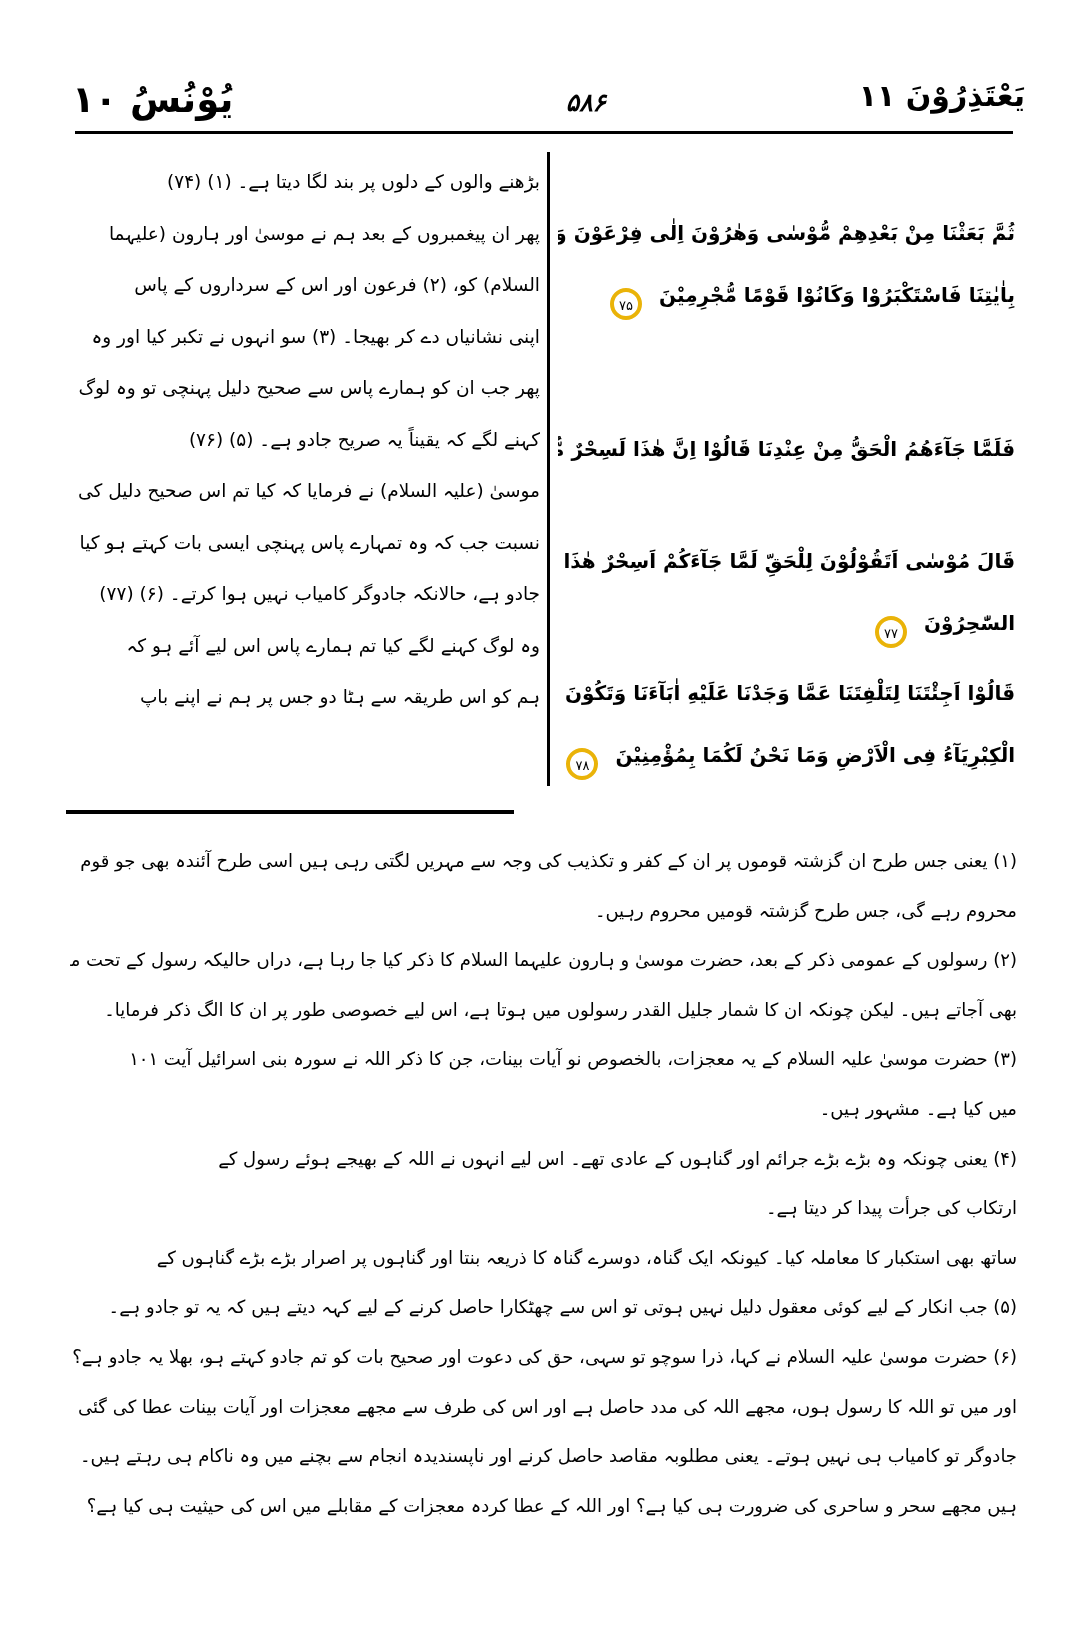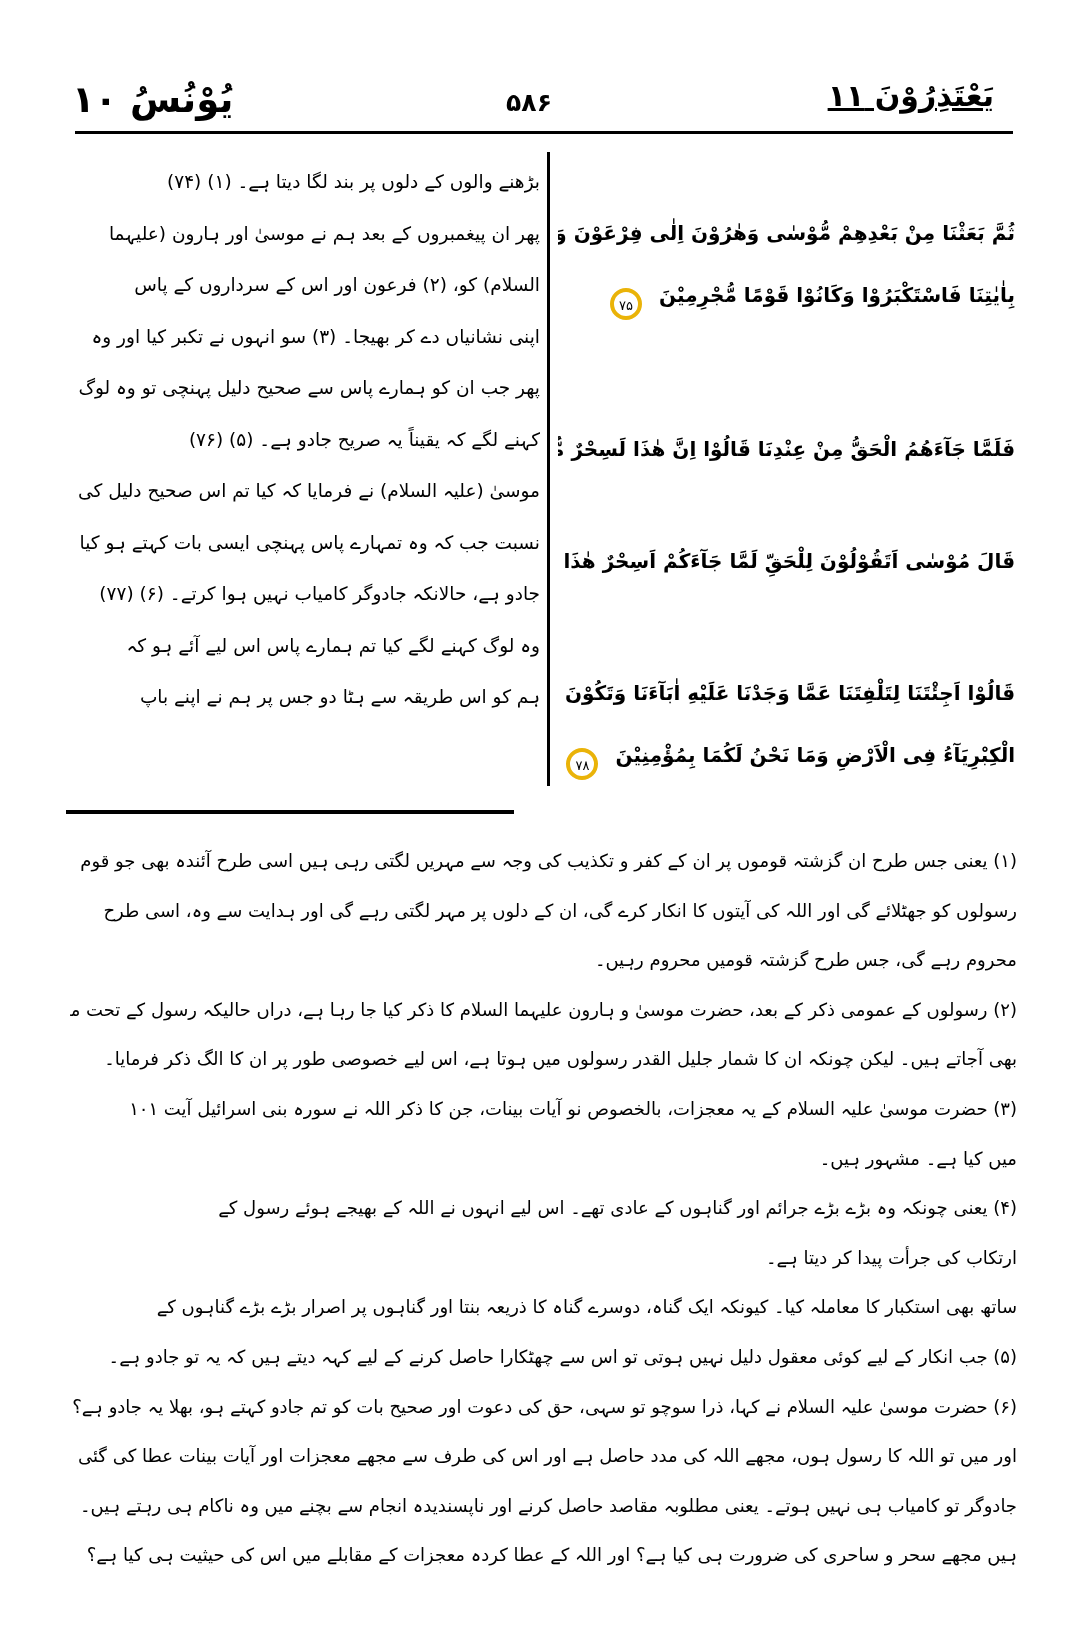--- a/index.html
+++ b/index.html
@@ -3,22 +3,22 @@
 <meta charset="utf-8">
 <style>
   html,body{margin:0;padding:0;background:#e8e8e4;}
   .page{
     position:relative;width:1086px;height:1651px;margin:0 auto;
     background:#ffffff;color:#000;
     font-family:"DejaVu Sans",sans-serif;
     overflow:hidden;
   }
   
-  .hdr-right{position:absolute;top:78px;right:92px;font-size:30px;font-weight:bold;direction:rtl;text-decoration:underline;}
-  .hdr-center{position:absolute;top:88px;left:474px;width:110px;text-align:center;font-size:25px;font-weight:bold;}
+  .hdr-right{position:absolute;top:78px;right:61px;font-size:30px;font-weight:bold;direction:rtl;}
+  .hdr-center{position:absolute;top:88px;left:496px;width:110px;font-size:25px;font-weight:bold;font-style:italic;}
   .hdr-left{position:absolute;top:78px;left:72px;font-size:37px;font-weight:bold;direction:rtl;}
   .hdr-rule{position:absolute;top:131px;left:75px;width:938px;height:3px;background:#000;}
 
   
   .col-divider{position:absolute;top:152px;left:547px;width:3px;height:634px;background:#000;}
 
   .urdu-col{
     position:absolute;top:156px;left:76px;width:464px;height:630px;
     direction:rtl;text-align:right;font-size:18.5px;line-height:51.5px;
     white-space:nowrap;overflow:hidden;
@@ -88,36 +88,39 @@
 
     <div class="verse verse-76">
       <div class="vline">
         <span>فَلَمَّا جَآءَهُمُ الْحَقُّ مِنْ عِنْدِنَا قَالُوْا اِنَّ هٰذَا لَسِحْرٌ مُّبِیْنٌ</span>
         
       </div>
     </div>
 
     <div class="verse verse-77">
       <div class="vline">قَالَ مُوْسٰی اَتَقُوْلُوْنَ لِلْحَقِّ لَمَّا جَآءَكُمْ اَسِحْرٌ هٰذَا وَلَا یُفْلِحُ</div>
+      <div class="vline">
+        <span>السّٰحِرُوْنَ</span>
+        <span class="vnum">۷۷</span>
+      </div>
     </div>
 
     <div class="verse verse-78">
       <div class="vline">قَالُوْا اَجِئْتَنَا لِتَلْفِتَنَا عَمَّا وَجَدْنَا عَلَیْهِ اٰبَآءَنَا وَتَكُوْنَ لَكُمَا</div>
       <div class="vline">
         <span>الْكِبْرِیَآءُ فِی الْاَرْضِ وَمَا نَحْنُ لَكُمَا بِمُؤْمِنِیْنَ</span>
         <span class="vnum">۷۸</span>
       </div>
     </div>
 
   </div>
 
   <div class="fn-rule"></div>
   <div class="footnotes">
     <div class="fn-line">(۱) یعنی جس طرح ان گزشتہ قوموں پر ان کے کفر و تکذیب کی وجہ سے مہریں لگتی رہی ہیں اسی طرح آئندہ بھی جو قوم</div>
-    <div class="fn-line">رسولوں کو جھٹلائے گی اور اللہ کی آیتوں کا انکار کرے گی، ان کے دلوں پر مہر لگتی رہے گی اور ہدایت سے وہ، اسی طرح</div>
     <div class="fn-line">محروم رہے گی، جس طرح گزشتہ قومیں محروم رہیں۔</div>
     <div class="fn-line">(۲) رسولوں کے عمومی ذکر کے بعد، حضرت موسیٰ و ہارون علیہما السلام کا ذکر کیا جا رہا ہے، دراں حالیکہ رسول کے تحت میں وہ</div>
     <div class="fn-line">بھی آجاتے ہیں۔ لیکن چونکہ ان کا شمار جلیل القدر رسولوں میں ہوتا ہے، اس لیے خصوصی طور پر ان کا الگ ذکر فرمایا۔</div>
     <div class="fn-line">(۳) حضرت موسیٰ علیہ السلام کے یہ معجزات، بالخصوص نو آیات بینات، جن کا ذکر اللہ نے سورہ بنی اسرائیل آیت ۱۰۱</div>
     <div class="fn-line">میں کیا ہے۔ مشہور ہیں۔</div>
     <div class="fn-line">(۴) یعنی چونکہ وہ بڑے بڑے جرائم اور گناہوں کے عادی تھے۔ اس لیے انہوں نے اللہ کے بھیجے ہوئے رسول کے</div>
     <div class="fn-line">ارتکاب کی جرأت پیدا کر دیتا ہے۔</div>
     <div class="fn-line">ساتھ بھی استکبار کا معاملہ کیا۔ کیونکہ ایک گناہ، دوسرے گناہ کا ذریعہ بنتا اور گناہوں پر اصرار بڑے بڑے گناہوں کے</div>
     <div class="fn-line">(۵) جب انکار کے لیے کوئی معقول دلیل نہیں ہوتی تو اس سے چھٹکارا حاصل کرنے کے لیے کہہ دیتے ہیں کہ یہ تو جادو ہے۔</div>
     <div class="fn-line">(۶) حضرت موسیٰ علیہ السلام نے کہا، ذرا سوچو تو سہی، حق کی دعوت اور صحیح بات کو تم جادو کہتے ہو، بھلا یہ جادو ہے؟</div>

